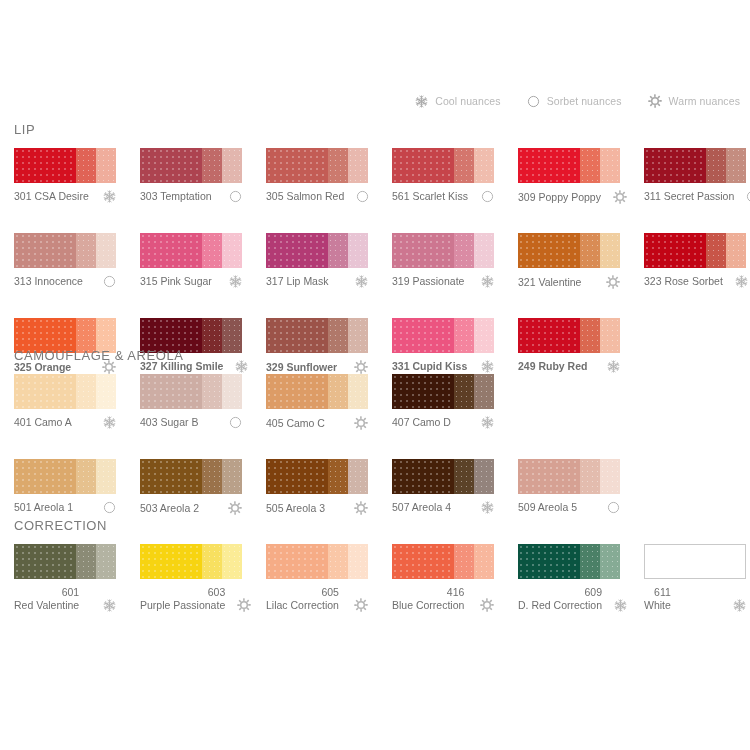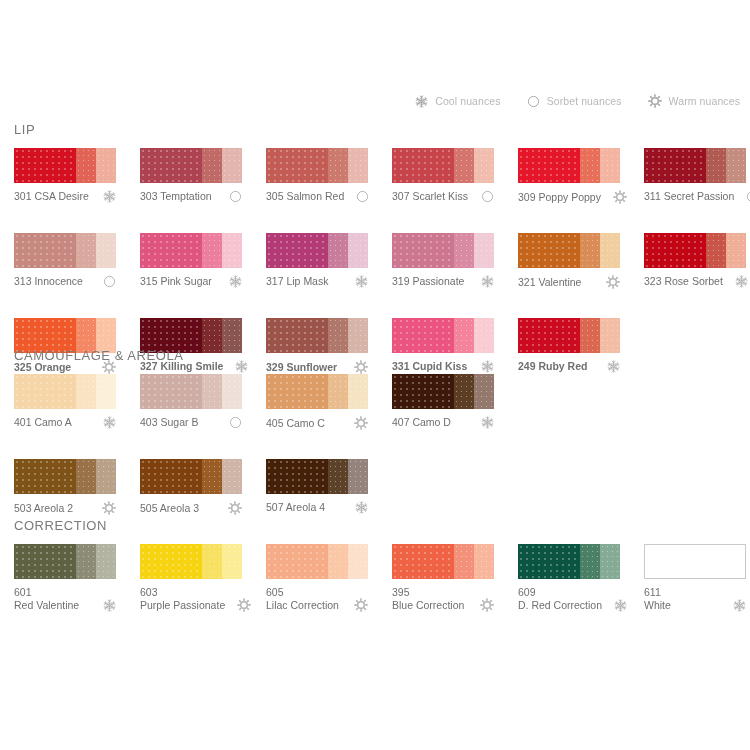--- a/index.html
+++ b/index.html
@@ -73,21 +73,21 @@
   }
   .caption-text { font-size: 10.5px; color: #6f6f6f; line-height: 13px; white-space: nowrap; }
   .caption-text .code { display: block; }
   .caption-text .nm { display: block; }
   .caption-text.single .code { display: inline; }
   .caption-text.single .nm { display: inline; }
   .caption .nuance-icon { margin-bottom: 0px; opacity: .85; }
 
   .row-lip .product, .row-camo .product { height: 60px; }
   .row-correction .product { height: 0; }
-  .row-correction .product-inner { width: 102px; }
+  .row-correction .product-inner { width: 102px; text-align: right; }
 </style>
 </head>
 <body>
 
 <div class="page">
 
   <div class="legend" id="legend">
       <div class="legend-item">
         <span class="nuance-icon">
           <svg viewBox="0 0 13 13" stroke="#a8a8a8" stroke-width="0.9" fill="none" stroke-linecap="round">
@@ -260,21 +260,21 @@
             </div>
           </div>
           <div class="product">
             <div class="product-inner">
               <div class="swatch">
                 <div class="band band-1 dots-dark" style="background: rgb(198, 68, 74);"></div>
                 <div class="band band-2 dots" style="background: rgb(212, 118, 109);"></div>
                 <div class="band band-3 dots" style="background: rgb(240, 189, 174);"></div>
               </div>
               <div class="caption">
-                <div class="caption-text single"><span class="code">307</span><span class="nm"> Scarlet Kiss</span></div>
+                <div class="caption-text single"><span class="code">561</span><span class="nm"> Scarlet Kiss</span></div>
                 <span class="nuance-icon">
                   <svg viewBox="0 0 13 13" fill="none">
                     <circle cx="6.5" cy="6.5" r="5.1" stroke="#a8a8a8" stroke-width="1"></circle>
                   </svg>
                 </span>
               </div>
             </div>
           </div>
           <div class="product">
             <div class="product-inner">
@@ -984,20 +984,37 @@
                   </svg>
                 </span>
               </div>
             </div>
           </div>
         </div>
         <div class="row row-camo" style="margin-bottom: 25px;">
           <div class="product">
             <div class="product-inner">
               <div class="swatch">
+                <div class="band band-1 dots-dark" style="background: rgb(220, 169, 108);"></div>
+                <div class="band band-2 dots" style="background: rgb(230, 193, 142);"></div>
+                <div class="band band-3 dots" style="background: rgb(245, 227, 192);"></div>
+              </div>
+              <div class="caption">
+                <div class="caption-text single"><span class="code">501</span><span class="nm"> Areola 1</span></div>
+                <span class="nuance-icon">
+                  <svg viewBox="0 0 13 13" fill="none">
+                    <circle cx="6.5" cy="6.5" r="5.1" stroke="#a8a8a8" stroke-width="1"></circle>
+                  </svg>
+                </span>
+              </div>
+            </div>
+          </div>
+          <div class="product">
+            <div class="product-inner">
+              <div class="swatch">
                 <div class="band band-1 dots-dark" style="background: rgb(127, 82, 24);"></div>
                 <div class="band band-2 dots" style="background: rgb(154, 114, 74);"></div>
                 <div class="band band-3 dots" style="background: rgb(185, 160, 137);"></div>
               </div>
               <div class="caption">
                 <div class="caption-text single"><span class="code">503</span><span class="nm"> Areola 2</span></div>
                 <span class="nuance-icon big">
                   <svg viewBox="0 0 14 14" fill="none">
     <circle cx="7" cy="7" r="3.3" stroke="#a8a8a8" stroke-width="1.5"></circle>
     <rect x="6.1" y="0.2" width="1.6" height="2.7" rx="0.4" transform="rotate(0 7 7)" fill="#a8a8a8"></rect>
@@ -1084,20 +1101,37 @@
         <line x1="6.5" y1="4.6" x2="5.3" y2="3.6"></line>
         <line x1="6.5" y1="4.6" x2="7.7" y2="3.6"></line>
       </g>
                     <g transform="rotate(300 6.5 6.5)">
         <line x1="6.5" y1="6.5" x2="6.5" y2="0.9"></line>
         <line x1="6.5" y1="2.6" x2="4.9" y2="1.2"></line>
         <line x1="6.5" y1="2.6" x2="8.1" y2="1.2"></line>
         <line x1="6.5" y1="4.6" x2="5.3" y2="3.6"></line>
         <line x1="6.5" y1="4.6" x2="7.7" y2="3.6"></line>
       </g>
+                  </svg>
+                </span>
+              </div>
+            </div>
+          </div>
+          <div class="product">
+            <div class="product-inner">
+              <div class="swatch">
+                <div class="band band-1 dots-dark" style="background: rgb(214, 161, 147);"></div>
+                <div class="band band-2 dots" style="background: rgb(227, 188, 174);"></div>
+                <div class="band band-3 dots" style="background: rgb(243, 220, 210);"></div>
+              </div>
+              <div class="caption">
+                <div class="caption-text single"><span class="code">509</span><span class="nm"> Areola 5</span></div>
+                <span class="nuance-icon">
+                  <svg viewBox="0 0 13 13" fill="none">
+                    <circle cx="6.5" cy="6.5" r="5.1" stroke="#a8a8a8" stroke-width="1"></circle>
                   </svg>
                 </span>
               </div>
             </div>
           </div>
         </div>
       </div>
   </div>
 
   <div class="section" id="section-correction">
@@ -1223,21 +1257,21 @@
           </div>
           <div class="product">
             <div class="product-inner">
               <div class="swatch">
                 <div class="band band-1 dots-dark" style="background: rgb(239, 99, 68);"></div>
                 <div class="band band-2 dots" style="background: rgb(244, 145, 122);"></div>
                 <div class="band band-3 dots" style="background: rgb(248, 183, 157);"></div>
               </div>
               <div class="caption">
                 <div class="caption-text">
-                  <span class="code">395</span>
+                  <span class="code">416</span>
                   <span class="nm">Blue Correction</span>
                 </div>
                 <span class="nuance-icon big">
                   <svg viewBox="0 0 14 14" fill="none">
     <circle cx="7" cy="7" r="3.3" stroke="#a8a8a8" stroke-width="1.5"></circle>
     <rect x="6.1" y="0.2" width="1.6" height="2.7" rx="0.4" transform="rotate(0 7 7)" fill="#a8a8a8"></rect>
                     <rect x="6.1" y="0.2" width="1.6" height="2.7" rx="0.4" transform="rotate(45 7 7)" fill="#a8a8a8"></rect>
                     <rect x="6.1" y="0.2" width="1.6" height="2.7" rx="0.4" transform="rotate(90 7 7)" fill="#a8a8a8"></rect>
                     <rect x="6.1" y="0.2" width="1.6" height="2.7" rx="0.4" transform="rotate(135 7 7)" fill="#a8a8a8"></rect>
                     <rect x="6.1" y="0.2" width="1.6" height="2.7" rx="0.4" transform="rotate(180 7 7)" fill="#a8a8a8"></rect>

